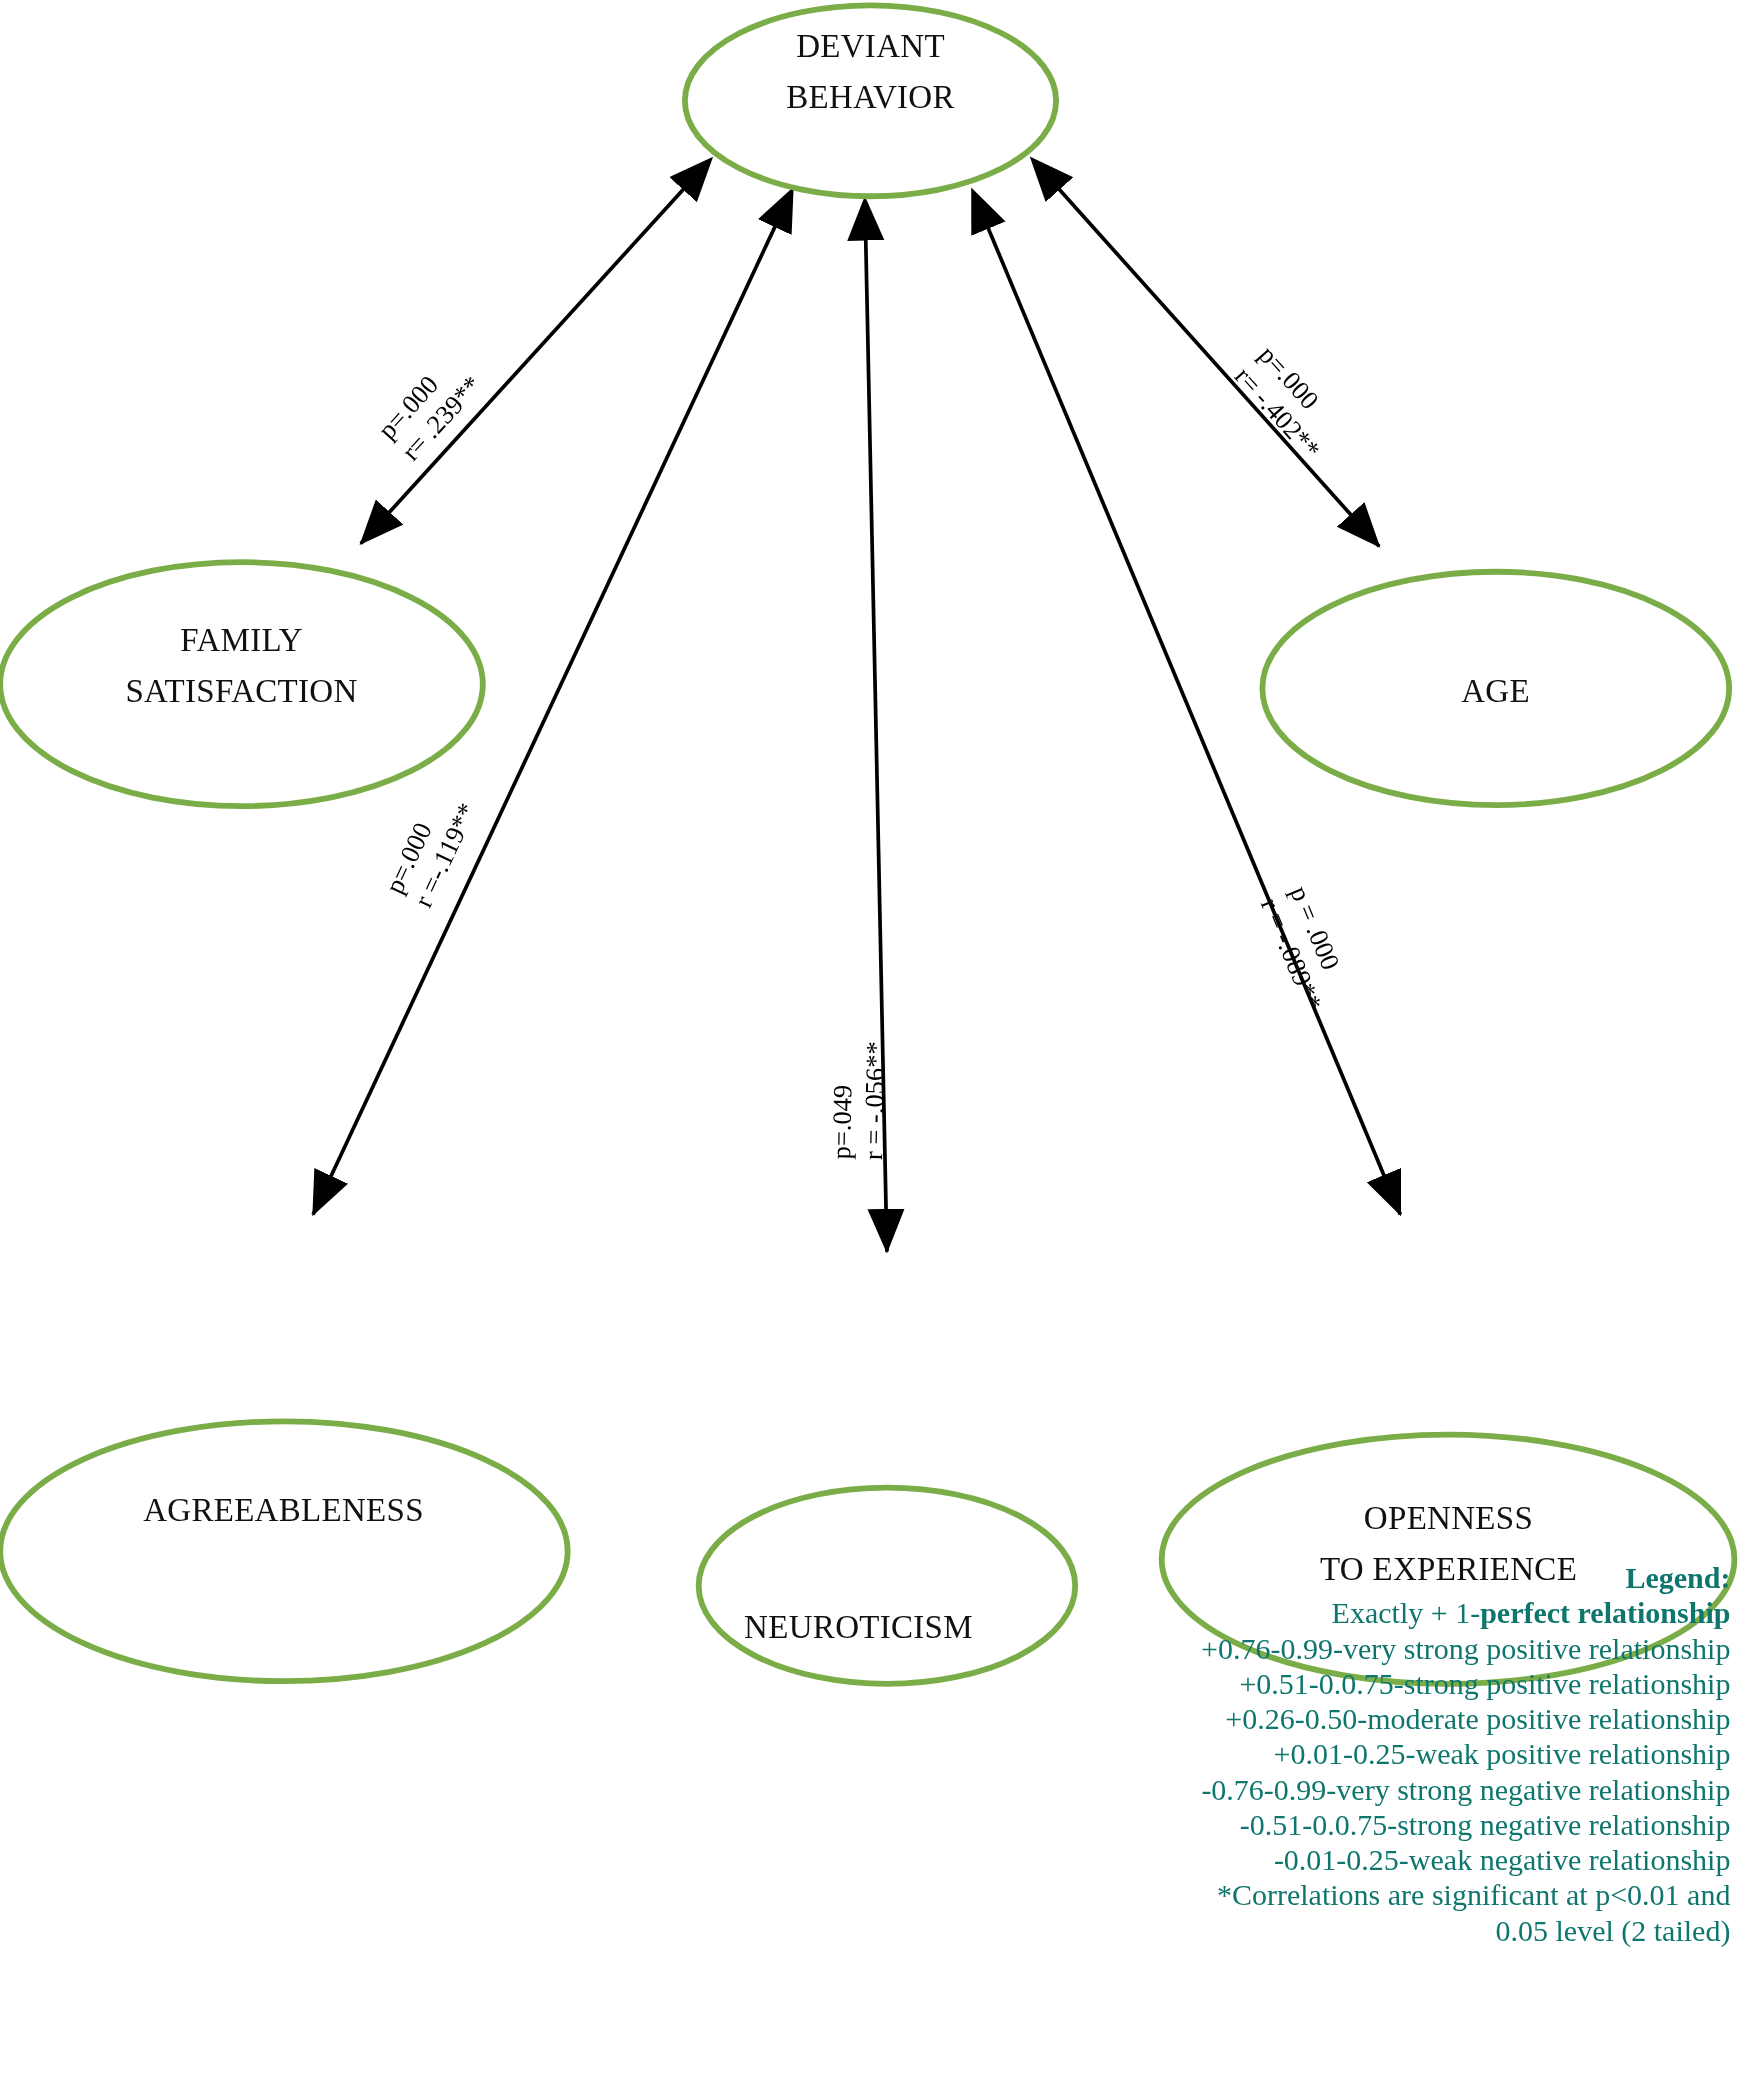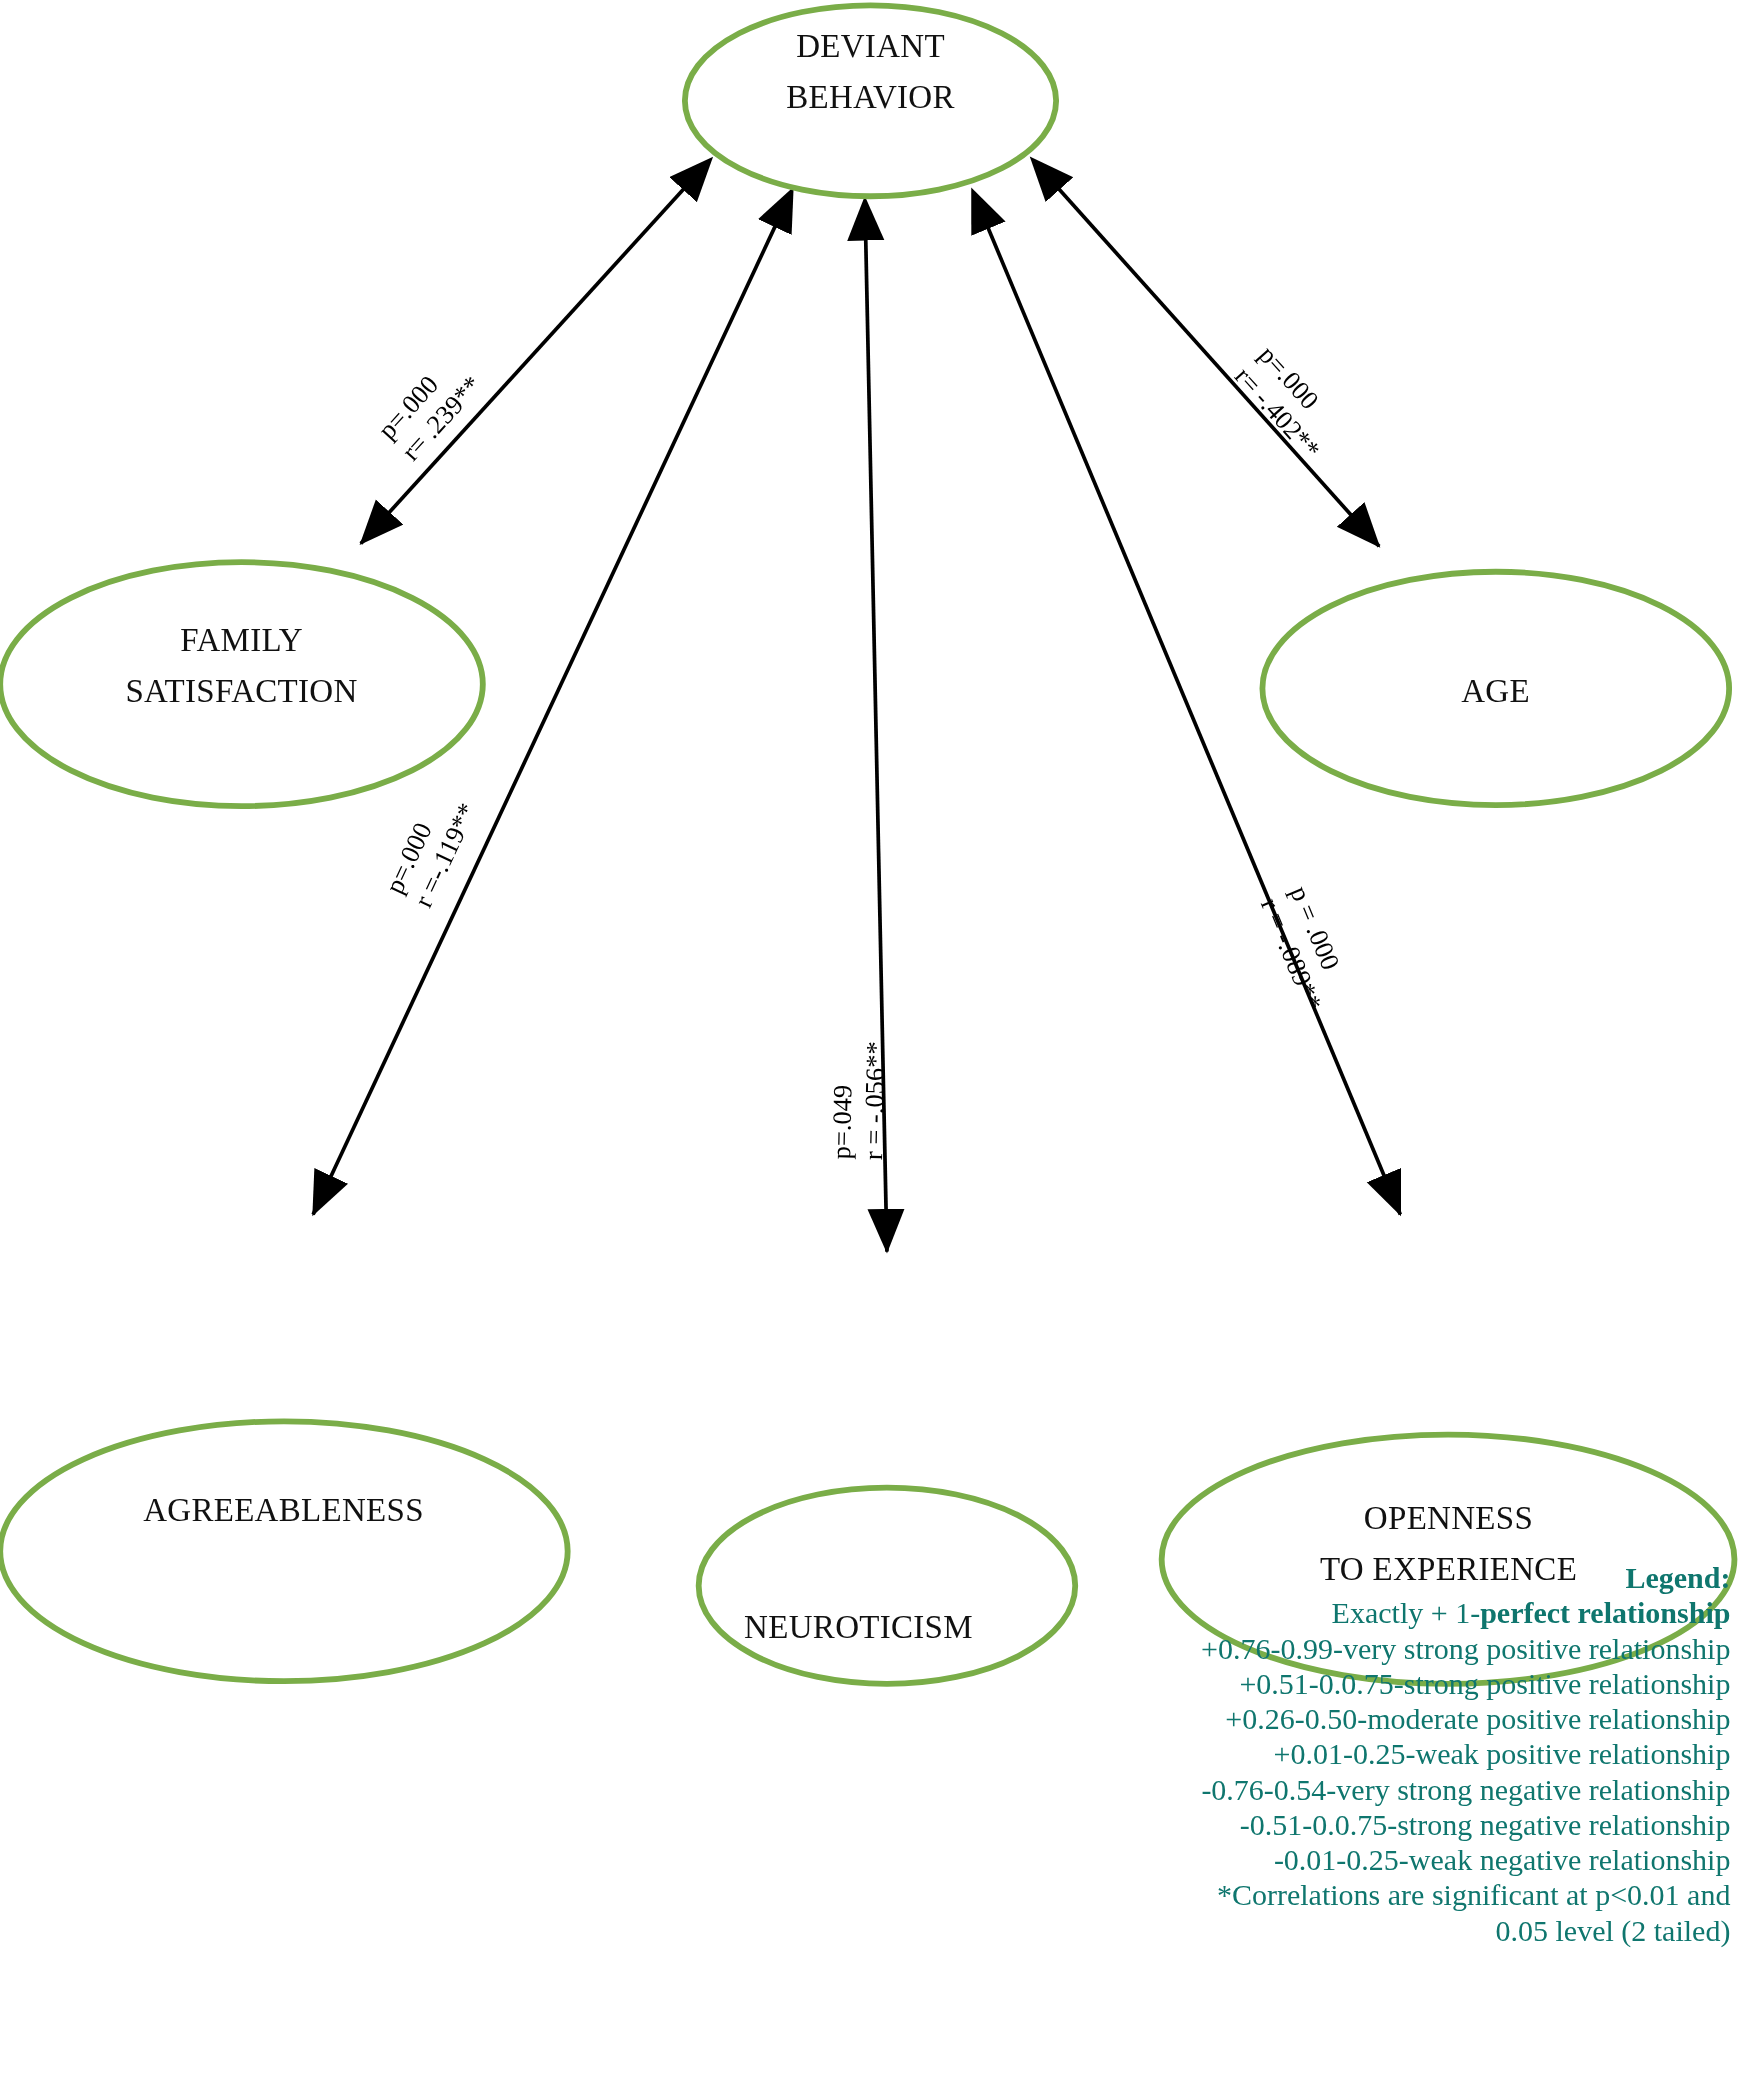--- a/index.html
+++ b/index.html
@@ -149,19 +149,19 @@
   <span class="l2">r = -.089**</span>
 </div>
 
 <div id="legend">
   <span class="legend-title">Legend:</span>
   <span class="legend-line"><span>Exactly + 1-</span><span class="b">perfect relationship</span></span>
   <span class="legend-line">+0.76-0.99-very strong positive relationship</span>
   <span class="legend-line">+0.51-0.0.75-strong positive relationship</span>
   <span class="legend-line">+0.26-0.50-moderate positive relationship</span>
   <span class="legend-line">+0.01-0.25-weak positive relationship</span>
-  <span class="legend-line">-0.76-0.54-very strong negative relationship</span>
+  <span class="legend-line">-0.76-0.99-very strong negative relationship</span>
   <span class="legend-line">-0.51-0.0.75-strong negative relationship</span>
   <span class="legend-line">-0.01-0.25-weak negative relationship</span>
   <span class="legend-line">*Correlations are significant at p&lt;0.01 and</span>
   <span class="legend-line">0.05 level (2 tailed)</span>
 </div>
 
 
 </body></html>

